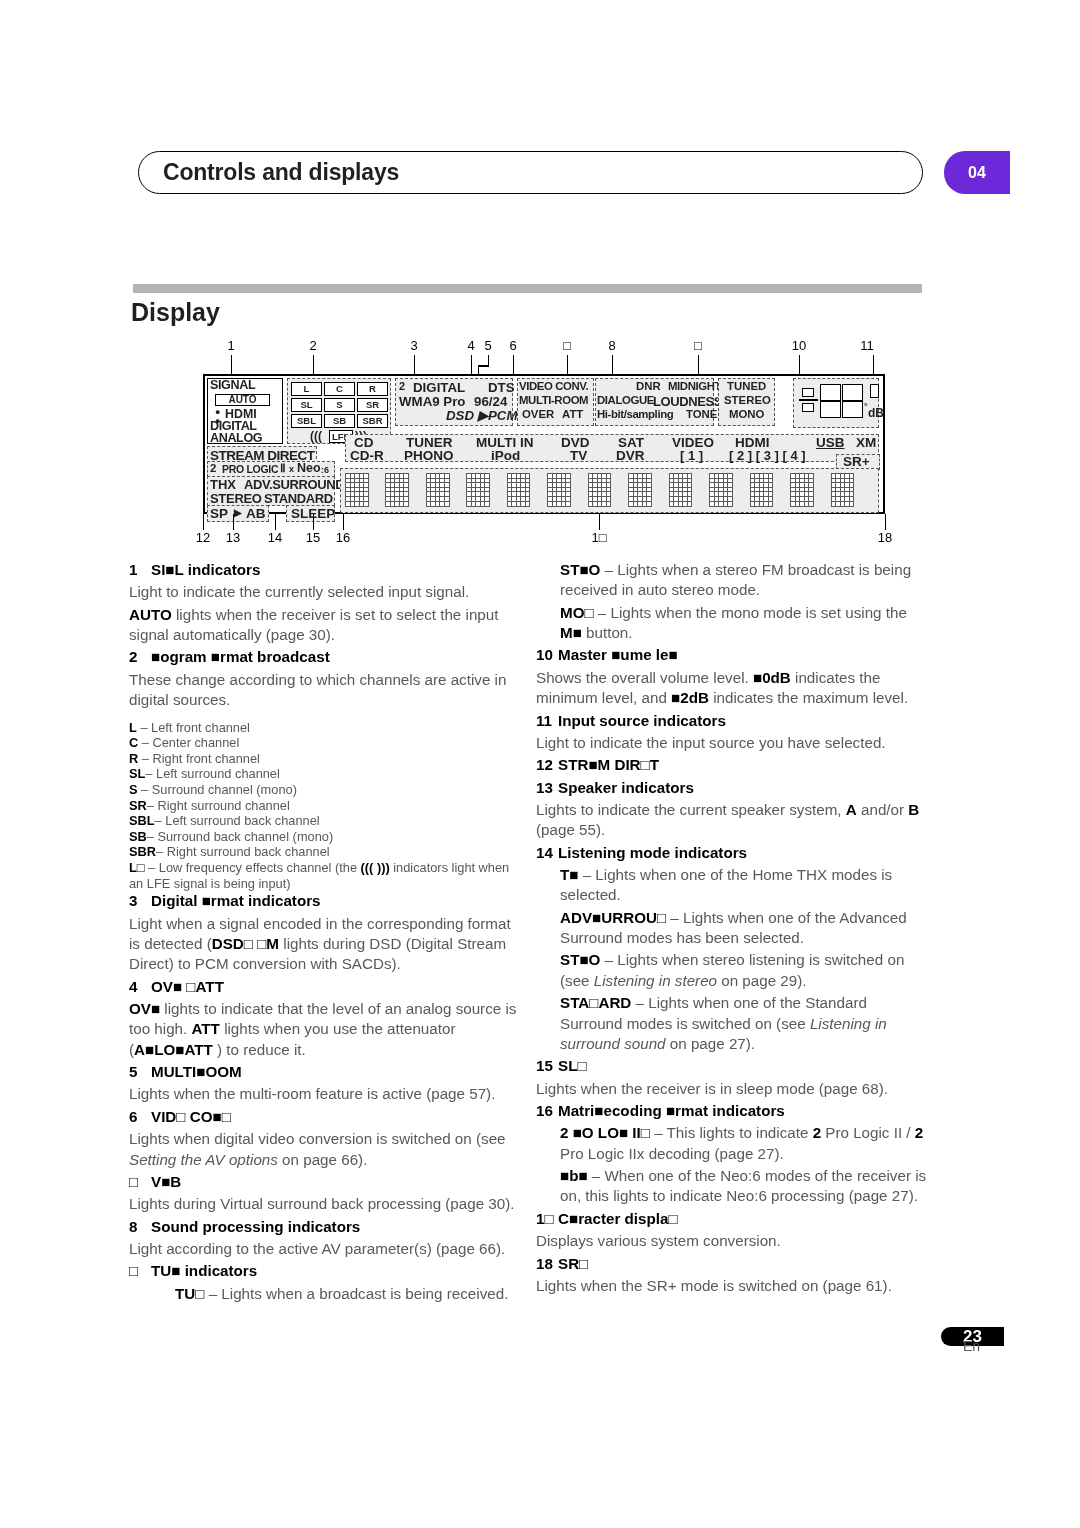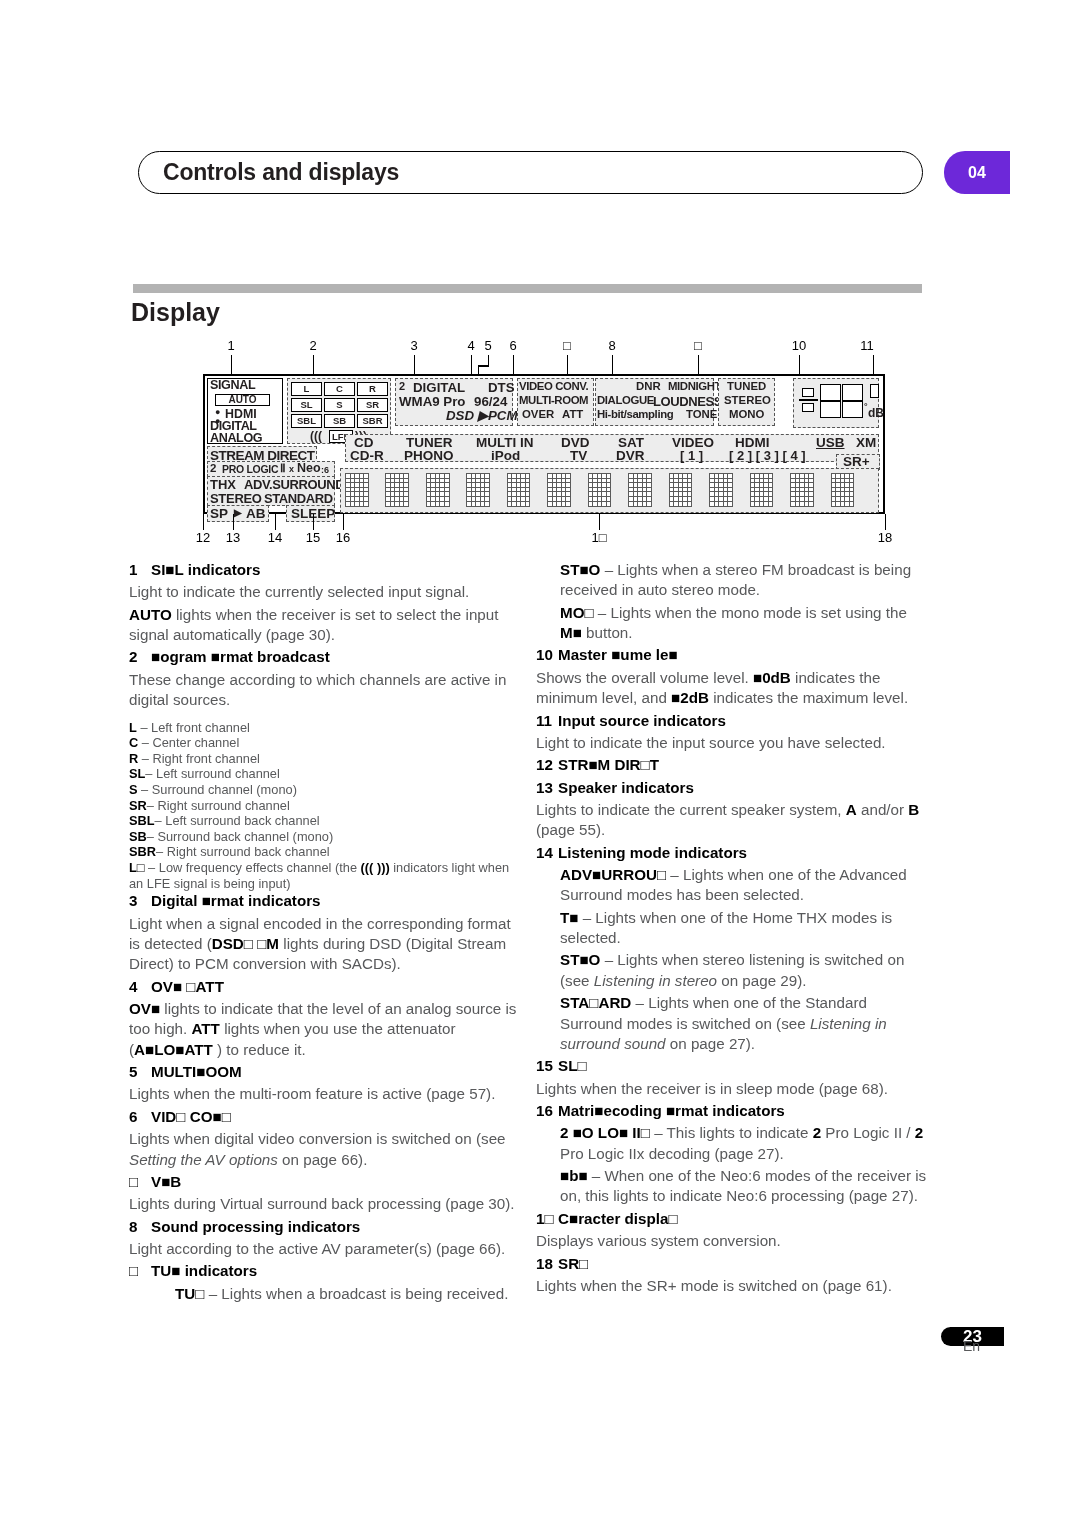--- a/index.html
+++ b/index.html
@@ -803,22 +803,22 @@
   </p>
 
   <p class="hd">
     <span class="num">13</span><span>Speaker indicators</span>
   </p>
   <p><span>Lights to indicate the current speaker system, </span><b>A</b><span> and/or </span><b>B</b><span> (page 55).</span></p>
 
   <p class="hd">
     <span class="num">14</span><span>Listening mode indicators</span>
   </p>
+  <p class="sub sub0" style="margin-left:24px;text-indent:0;"><b>T■</b><span>  – Lights when one of the Home THX modes is selected.</span></p>
   <p class="sub" style="margin-left:24px;text-indent:0;"><b>ADV■URROU□</b><span>  – Lights when one of the Advanced Surround modes has been selected.</span></p>
-  <p class="sub sub0" style="margin-left:24px;text-indent:0;"><b>T■</b><span>  – Lights when one of the Home THX modes is selected.</span></p>
   <p class="sub" style="margin-left:24px;text-indent:0;"><b>ST■O</b><span>   – Lights when stereo listening is switched on (see </span><i>Listening in stereo</i><span> on page 29).</span></p>
   <p class="sub" style="margin-left:24px;text-indent:0;"><b>STA□ARD</b><span>  – Lights when one of the Standard Surround modes is switched on (see </span><i>Listening in surround sound</i><span> on page 27).</span></p>
 
   <p class="hd">
     <span class="num">15</span><span>SL□</span>
   </p>
   <p>Lights when the receiver is in sleep mode (page 68).</p>
 
   <p class="hd">
     <span class="num">16</span><span>Matri■ecoding ■rmat indicators</span>

